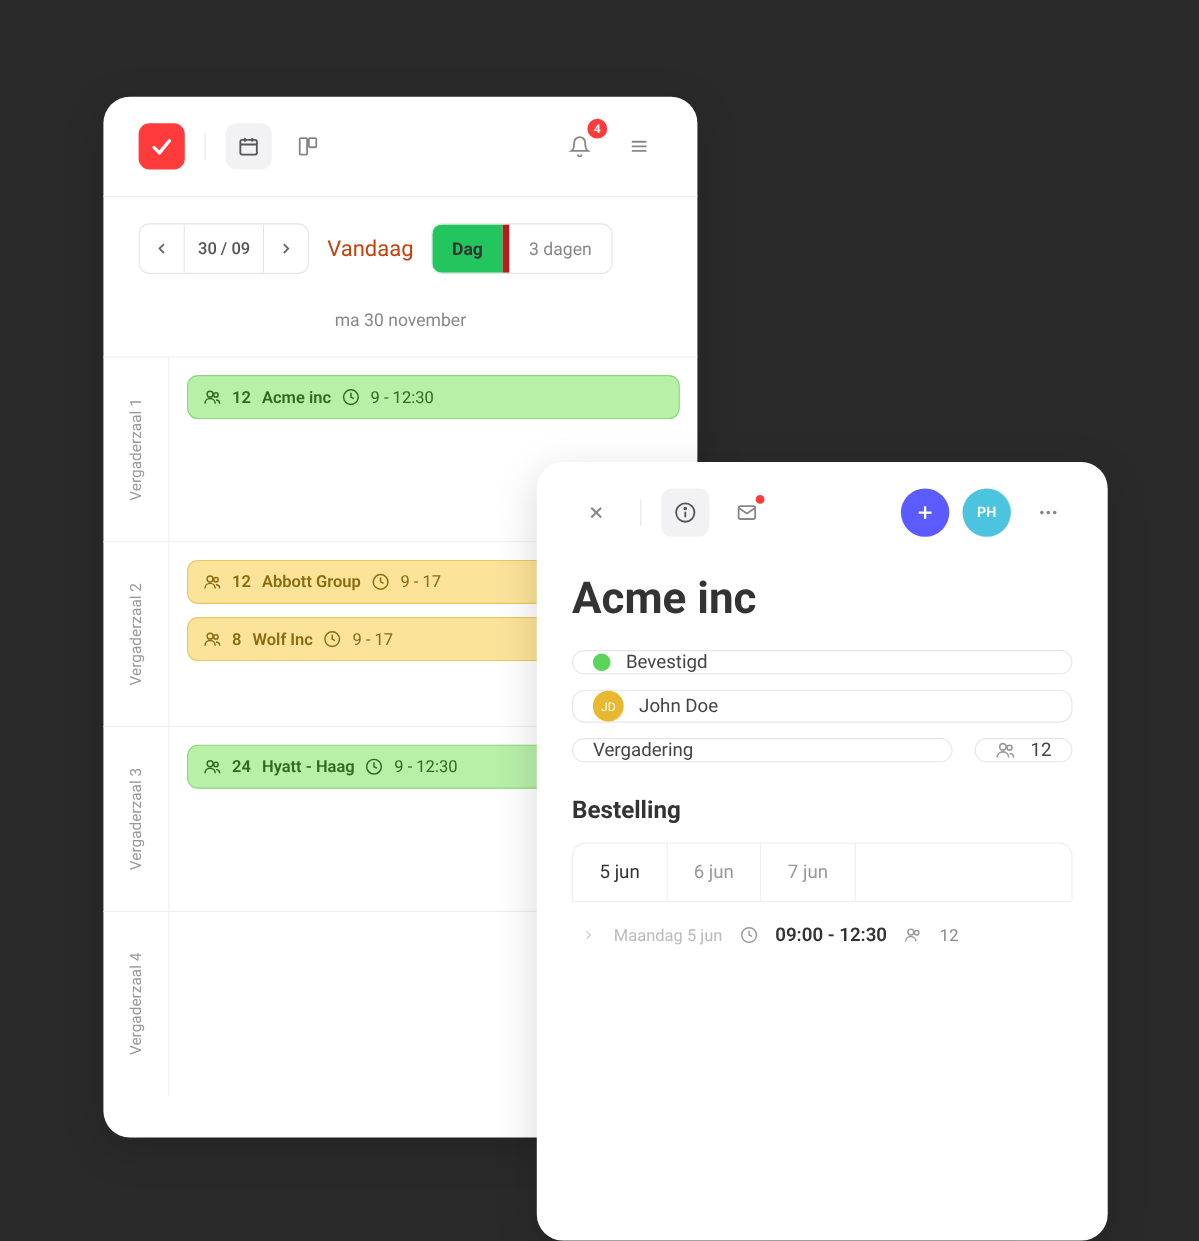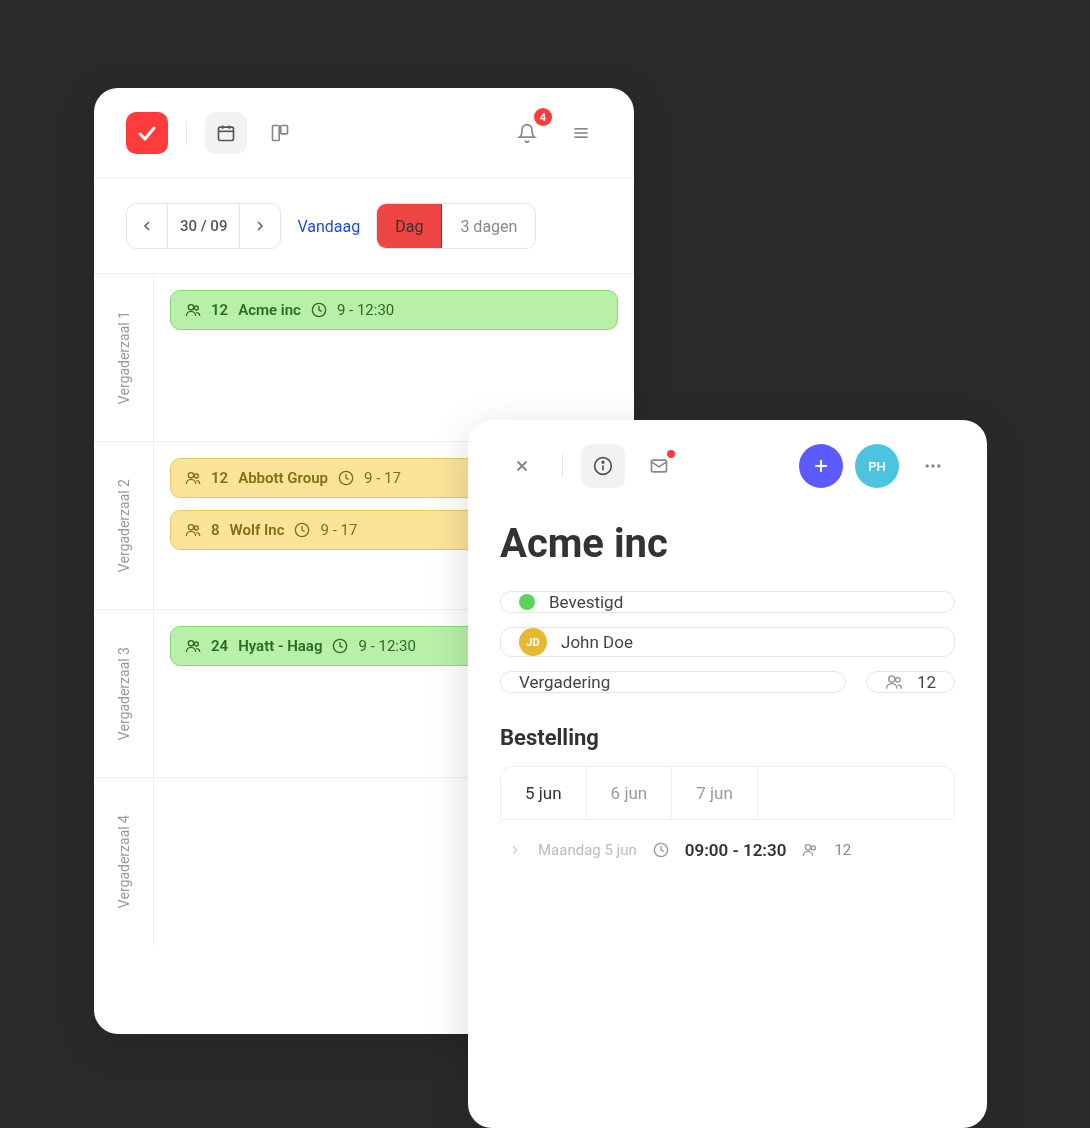--- a/index.html
+++ b/index.html
@@ -1,42 +1,42 @@
 <!DOCTYPE html>
 <html><head>
 <meta charset="utf-8">
 <style>
 *{box-sizing:border-box;margin:0;padding:0;font-family:-apple-system,BlinkMacSystemFont,'Segoe UI',Roboto,sans-serif}
 body{background:#2a2a2a;width:1090px;height:1128px;position:relative;overflow:hidden}
 .card{background:#fff;border-radius:24px;position:absolute;box-shadow:0 10px 40px rgba(0,0,0,0.15)}
 .calendar-card{left:94px;top:88px;width:540px;height:946px}
-.detail-card{left:468px;top:420px;width:519px;height:708px}
+.detail-card{left:488px;top:420px;width:519px;height:708px}
 
 
 .cal-header{display:flex;align-items:center;padding:24px 32px;gap:12px;border-bottom:1px solid #eee}
 .logo{width:42px;height:42px;background:#ff3b3b;border-radius:10px;display:flex;align-items:center;justify-content:center}
 .logo svg{width:24px;height:24px}
 .vdiv{width:1px;height:24px;background:#e5e5e5;margin:0 6px}
 .icon-btn{width:42px;height:42px;border-radius:10px;display:flex;align-items:center;justify-content:center;cursor:pointer;color:#888}
 .icon-btn.active{background:#f2f2f4;color:#555}
 .spacer{flex:1}
 .bell-wrap{position:relative}
 .badge{position:absolute;top:-4px;right:-4px;background:#ff3b3b;color:#fff;font-size:11px;font-weight:600;border-radius:50%;width:18px;height:18px;display:flex;align-items:center;justify-content:center}
 
 
 .toolbar{display:flex;align-items:center;padding:24px 32px;gap:16px}
 .nav-group{display:flex;border:1px solid #e5e5e5;border-radius:10px;overflow:hidden}
 .nav-btn{padding:0 12px;height:44px;display:flex;align-items:center;justify-content:center;cursor:pointer;color:#666;font-size:15px}
 .nav-btn+.nav-btn{border-left:1px solid #e5e5e5}
 .nav-btn.date{font-weight:500;color:#555}
-.today-link{color:#1d4ed8;font-size:16px;cursor:pointer}
+.today-link{color:#c2410c;font-size:20px;cursor:pointer}
 .view-group{display:flex;border:1px solid #e5e5e5;border-radius:10px;overflow:hidden}
 .view-btn{padding:0 18px;height:44px;display:flex;align-items:center;cursor:pointer;color:#888;font-size:16px}
-.view-btn.active{background:#ef4444;color:#333;font-weight:400}
-.view-btn+.view-btn{border-left:1px solid #b91c1c}
+.view-btn.active{background:#22c55e;color:#333;font-weight:700}
+.view-btn+.view-btn{border-left:6px solid #b91c1c}
 
 .date-label{text-align:center;color:#888;font-size:16px;padding:8px 0 24px}
 
 
 .rooms{display:flex;flex-direction:column}
 .room-row{display:flex;border-top:1px solid #eee;min-height:168px}
 .room-label{width:60px;border-right:1px solid #eee;display:flex;align-items:center;justify-content:center}
 .room-label span{writing-mode:vertical-rl;transform:rotate(180deg);color:#999;font-size:14px;white-space:nowrap}
 .room-events{flex:1;padding:16px;display:flex;flex-direction:column;gap:12px}
 .event{border-radius:10px;padding:10px 14px;display:flex;align-items:center;gap:10px;font-size:15px;cursor:pointer}
@@ -56,21 +56,21 @@
 .avatar{width:44px;height:44px;border-radius:50%;background:#4cc4e0;color:#fff;display:flex;align-items:center;justify-content:center;font-size:13px;font-weight:600;cursor:pointer}
 
 .detail-body{padding:8px 32px}
 .res-id{color:#999;font-size:16px;margin-bottom:8px}
 .res-title{font-size:40px;font-weight:700;color:#333;margin-bottom:24px}
 .field{border:1px solid #e5e5e5;border-radius:12px;padding:0 18px;display:flex;align-items:center;gap:14px;margin-bottom:14px;font-size:17px;color:#444}
 .field-row{display:flex;gap:20px;margin-bottom:14px}
 .field-row .field{margin-bottom:0}
 .field.grow{flex:1}
 .status-dot{width:16px;height:16px;border-radius:50%;background:#5bd45b}
-.avatar-sm{width:28px;height:28px;border-radius:50%;background:#e8b830;color:#fff;display:flex;align-items:center;justify-content:center;font-size:11px;font-weight:700}
+.avatar-sm{width:28px;height:28px;border-radius:50%;background:#e8b830;color:#fff;display:flex;align-items:center;justify-content:center;font-size:11px;font-weight:400}
 .field svg{color:#999}
 
 .section-title{font-size:22px;font-weight:700;color:#333;margin:32px 0 16px}
 .tabs{display:flex;border:1px solid #eee;border-radius:12px 12px 0 0;overflow:hidden}
 .tab{padding:16px 24px;font-size:17px;color:#999;cursor:pointer;border-right:1px solid #eee}
 .tab.active{color:#333;font-weight:400}
 
 .order-row{display:flex;align-items:center;gap:16px;padding:20px 8px;color:#888;font-size:15px}
 .order-row .day{color:#bbb}
 .order-row .time{color:#333;font-weight:600;font-size:17px}
@@ -131,20 +131,21 @@
           </svg>
       </div>
     </div>
     <div class="today-link">Vandaag</div>
     <div class="view-group">
       <div class="view-btn active">Dag</div>
       <div class="view-btn">3 dagen</div>
     </div>
   </div>
 
+  <div class="date-label">ma 30 november</div>
 
   <div class="rooms" id="rooms-container">
       <div class="room-row">
         <div class="room-label">
           <span>Vergaderzaal 1</span>
         </div>
         <div class="room-events">
           <div class="event green">
             <span class="icon">
               <svg width="16" height="16" viewBox="0 0 24 24" fill="none" stroke="currentColor" stroke-width="2">

